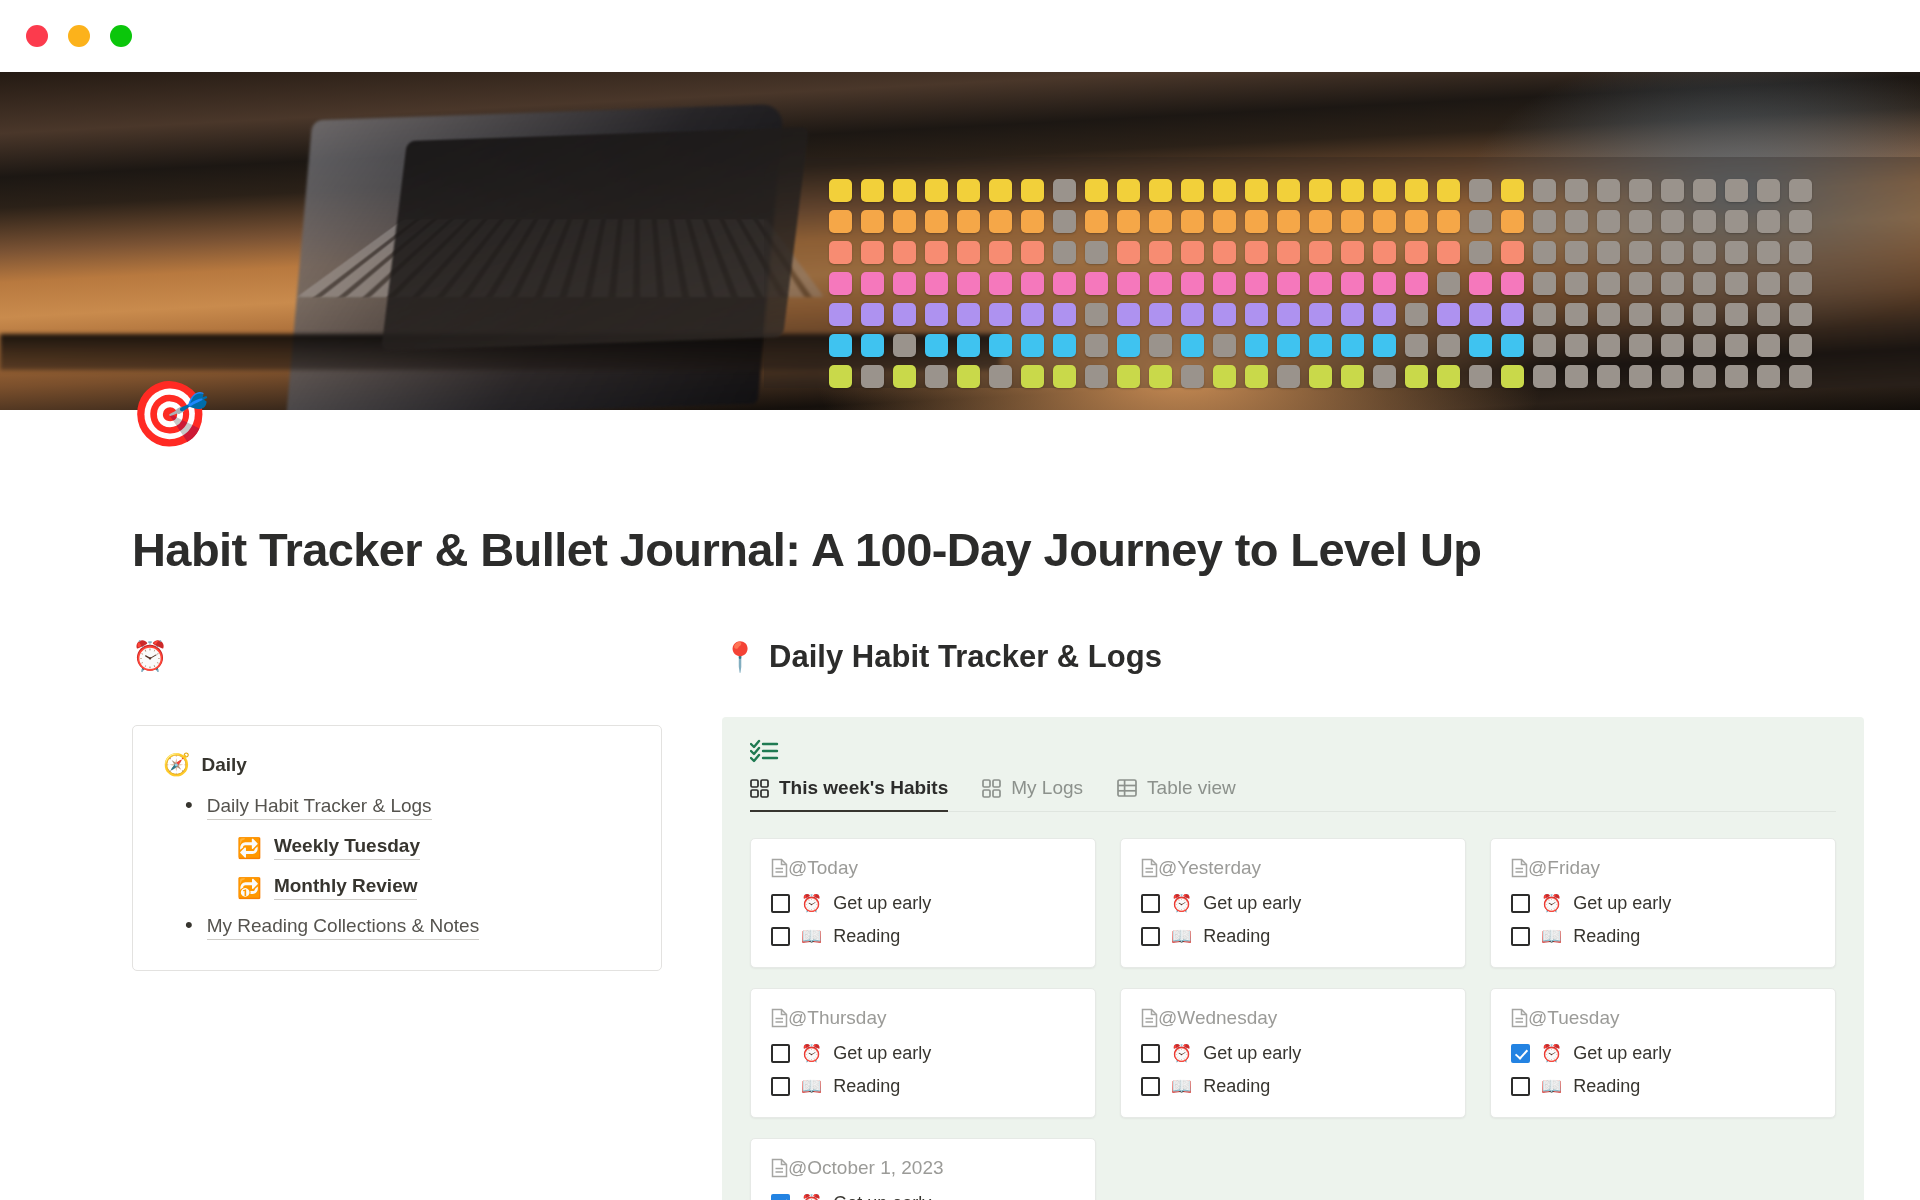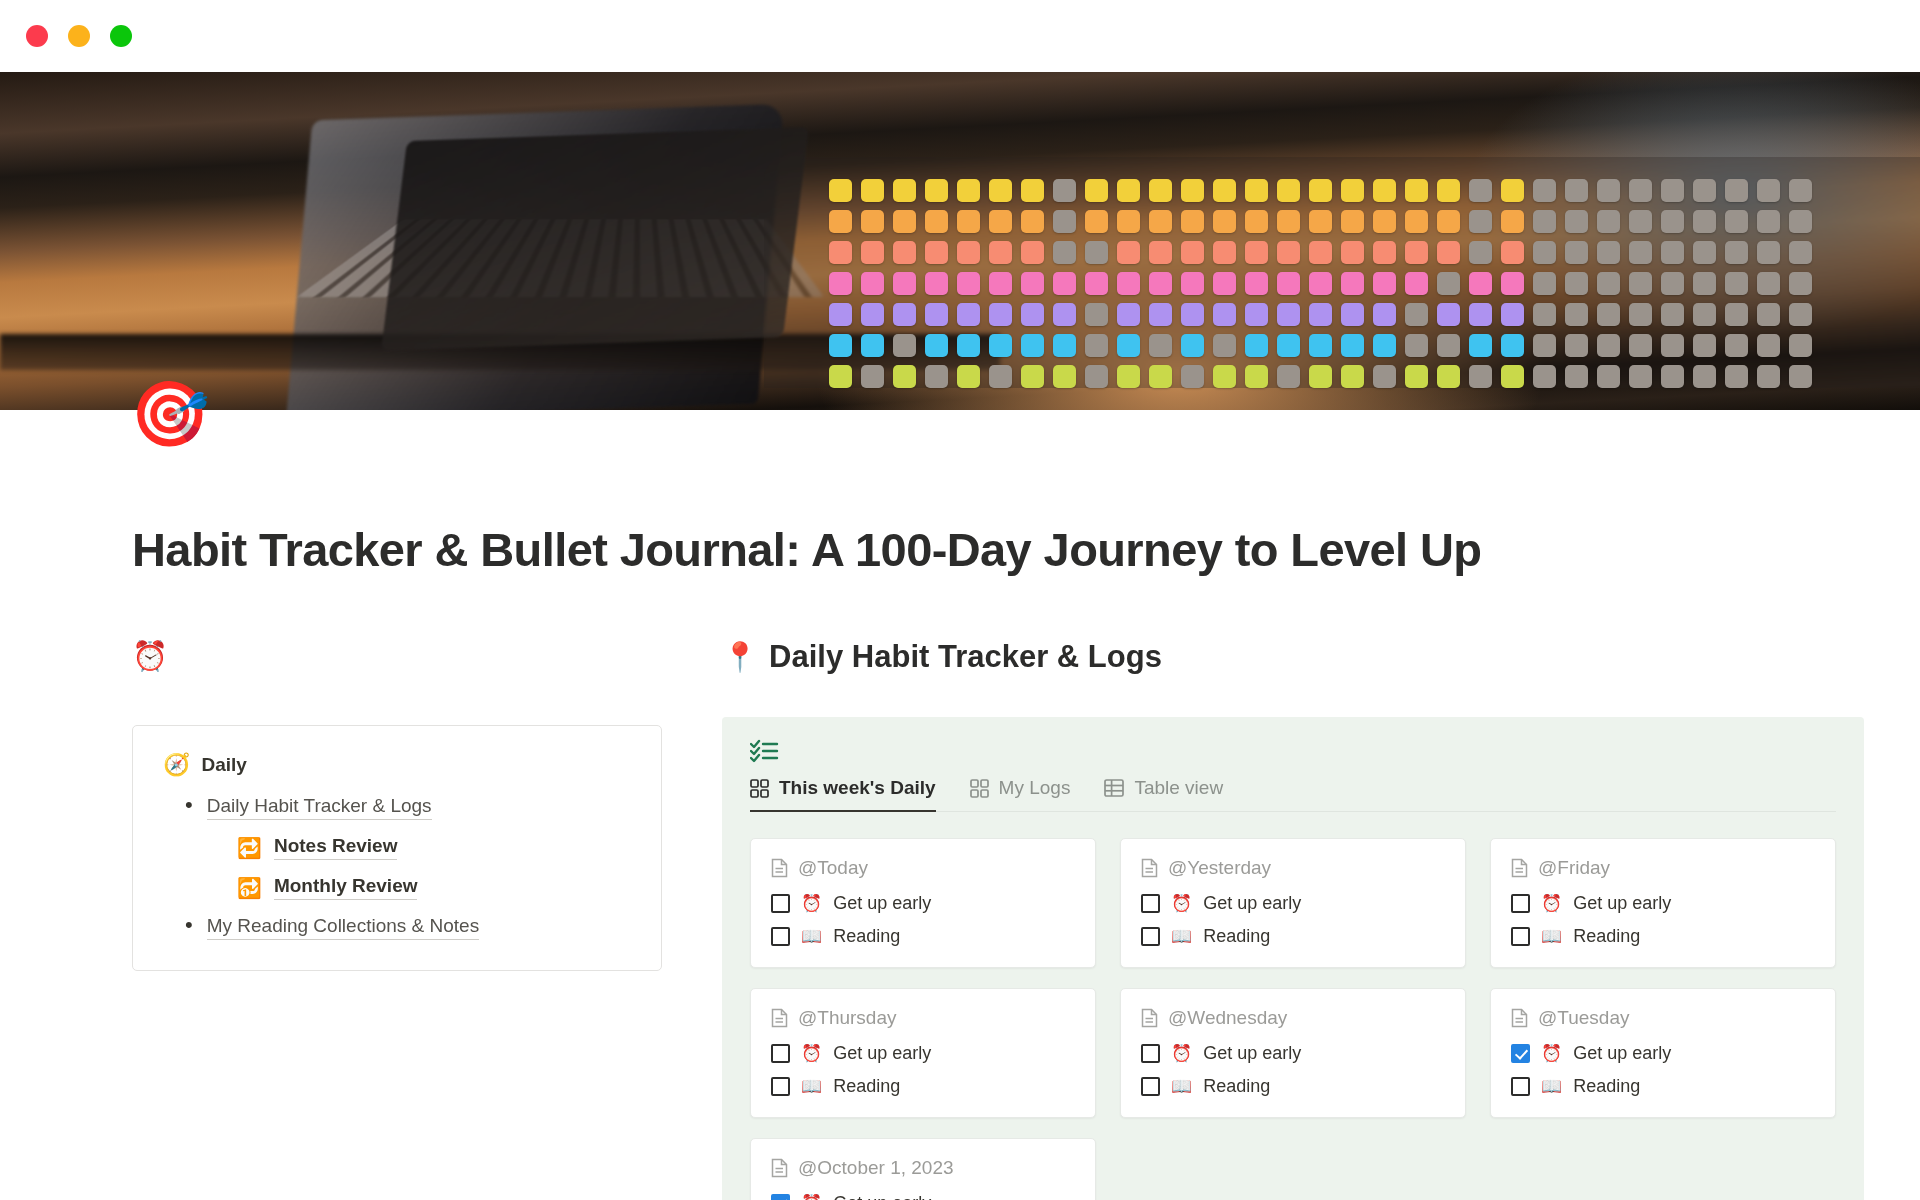--- a/index.html
+++ b/index.html
@@ -181,21 +181,21 @@
   .cards {
     display: grid; grid-template-columns: repeat(3, 1fr);
     gap: 20px 24px;
   }
   .hcard {
     background: #fff; border: 1px solid #e6e9e6; border-radius: 5px;
     padding: 18px 20px 20px 20px;
     box-shadow: 0 1px 2px rgba(15,15,15,.05);
   }
   .hcard-title {
-    display: flex; align-items: center; gap: 10px;
+    display: flex; align-items: center; 
     font-size: 19px; color: #9b9b98; margin-bottom: 14px;
   }
   .habit-row {
     display: flex; align-items: center; gap: 11px;
     font-size: 18px; color: #37352f; margin-top: 12px;
   }
   .cb {
     width: 19px; height: 19px; border: 2px solid #2c2c2b;
     border-radius: 2px; flex: 0 0 auto; background: #fff;
   }
@@ -483,21 +483,21 @@
           <span class="emo">🧭</span>
           <span>Daily</span>
         </div>
         <div class="idx-list">
             <div class="idx-bullet">
               <span class="bt"></span>
               <span class="txt">Daily Habit Tracker &amp; Logs</span>
             </div>
             <div class="idx-sub">
               <span class="emo">🔁</span>
-              <span class="txt">Notes Review</span>
+              <span class="txt">Weekly Tuesday</span>
             </div>
             <div class="idx-sub">
               <span class="emo">🔂</span>
               <span class="txt">Monthly Review</span>
             </div>
             <div class="idx-bullet">
               <span class="bt"></span>
               <span class="txt">My Reading Collections &amp; Notes</span>
             </div>
           </div>
@@ -530,21 +530,21 @@
               <span>
                 <svg width="19" height="19" viewBox="0 0 19 19">
                   <g fill="none" stroke="currentColor" stroke-width="1.7">
                     <rect x="1" y="1" width="7" height="7" rx="1.3"></rect>
                     <rect x="11" y="1" width="7" height="7" rx="1.3"></rect>
                     <rect x="1" y="11" width="7" height="7" rx="1.3"></rect>
                     <rect x="11" y="11" width="7" height="7" rx="1.3"></rect>
                   </g>
                 </svg>
               </span>
-              <span>This week's Daily</span>
+              <span>This week's Habits</span>
             </div>
             <div class="tab">
               <span>
                 <svg width="19" height="19" viewBox="0 0 19 19">
                   <g fill="none" stroke="currentColor" stroke-width="1.7">
                     <rect x="1" y="1" width="7" height="7" rx="1.3"></rect>
                     <rect x="11" y="1" width="7" height="7" rx="1.3"></rect>
                     <rect x="1" y="11" width="7" height="7" rx="1.3"></rect>
                     <rect x="11" y="11" width="7" height="7" rx="1.3"></rect>
                   </g>

